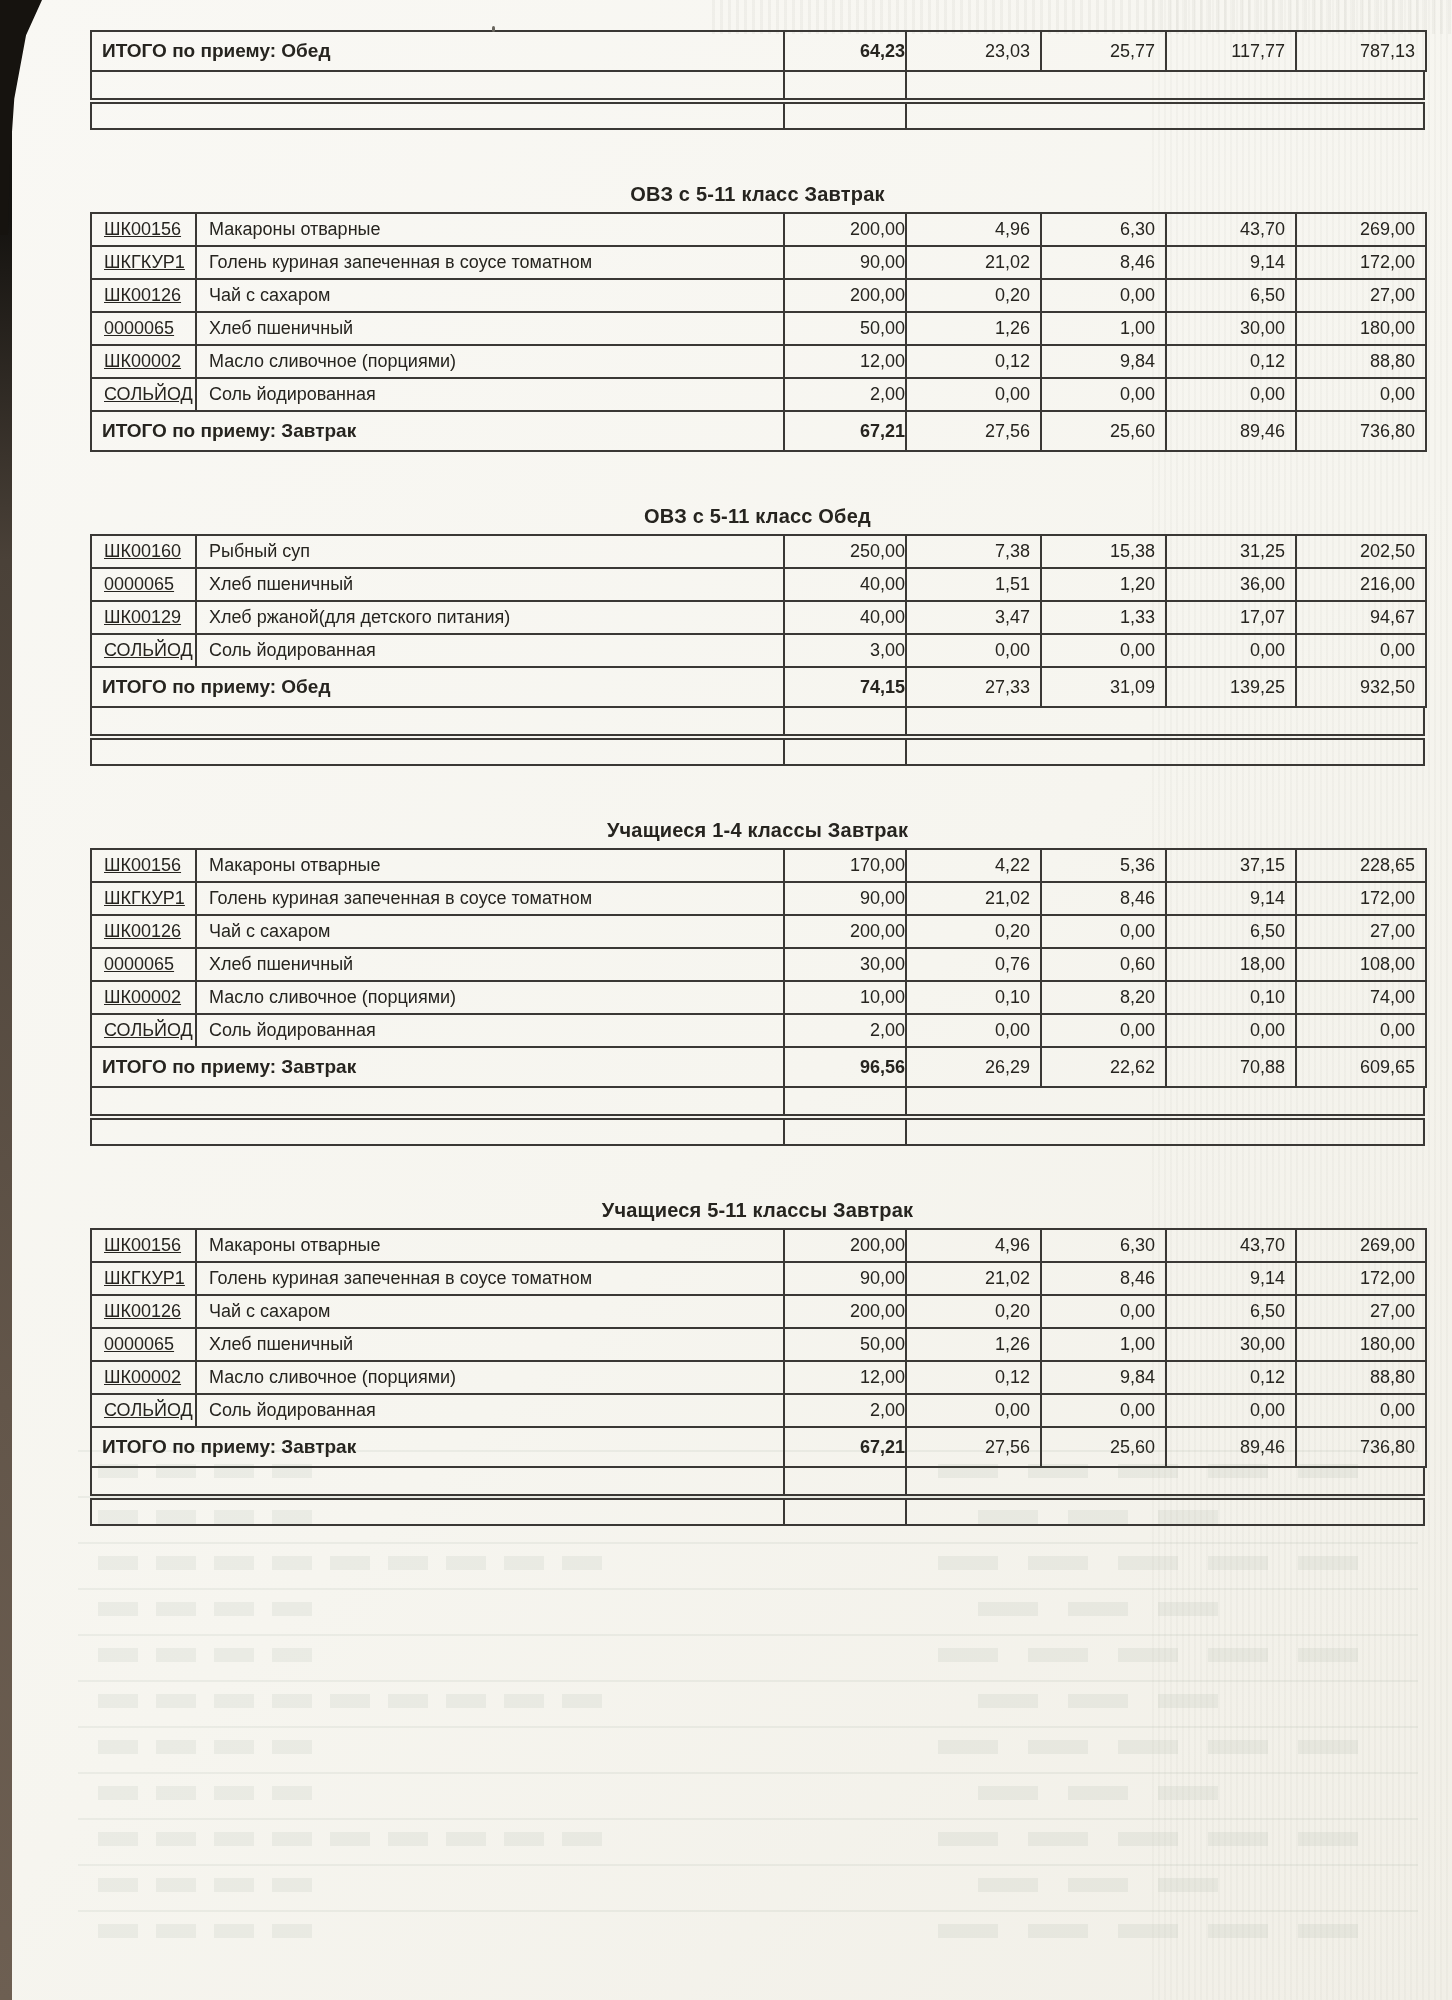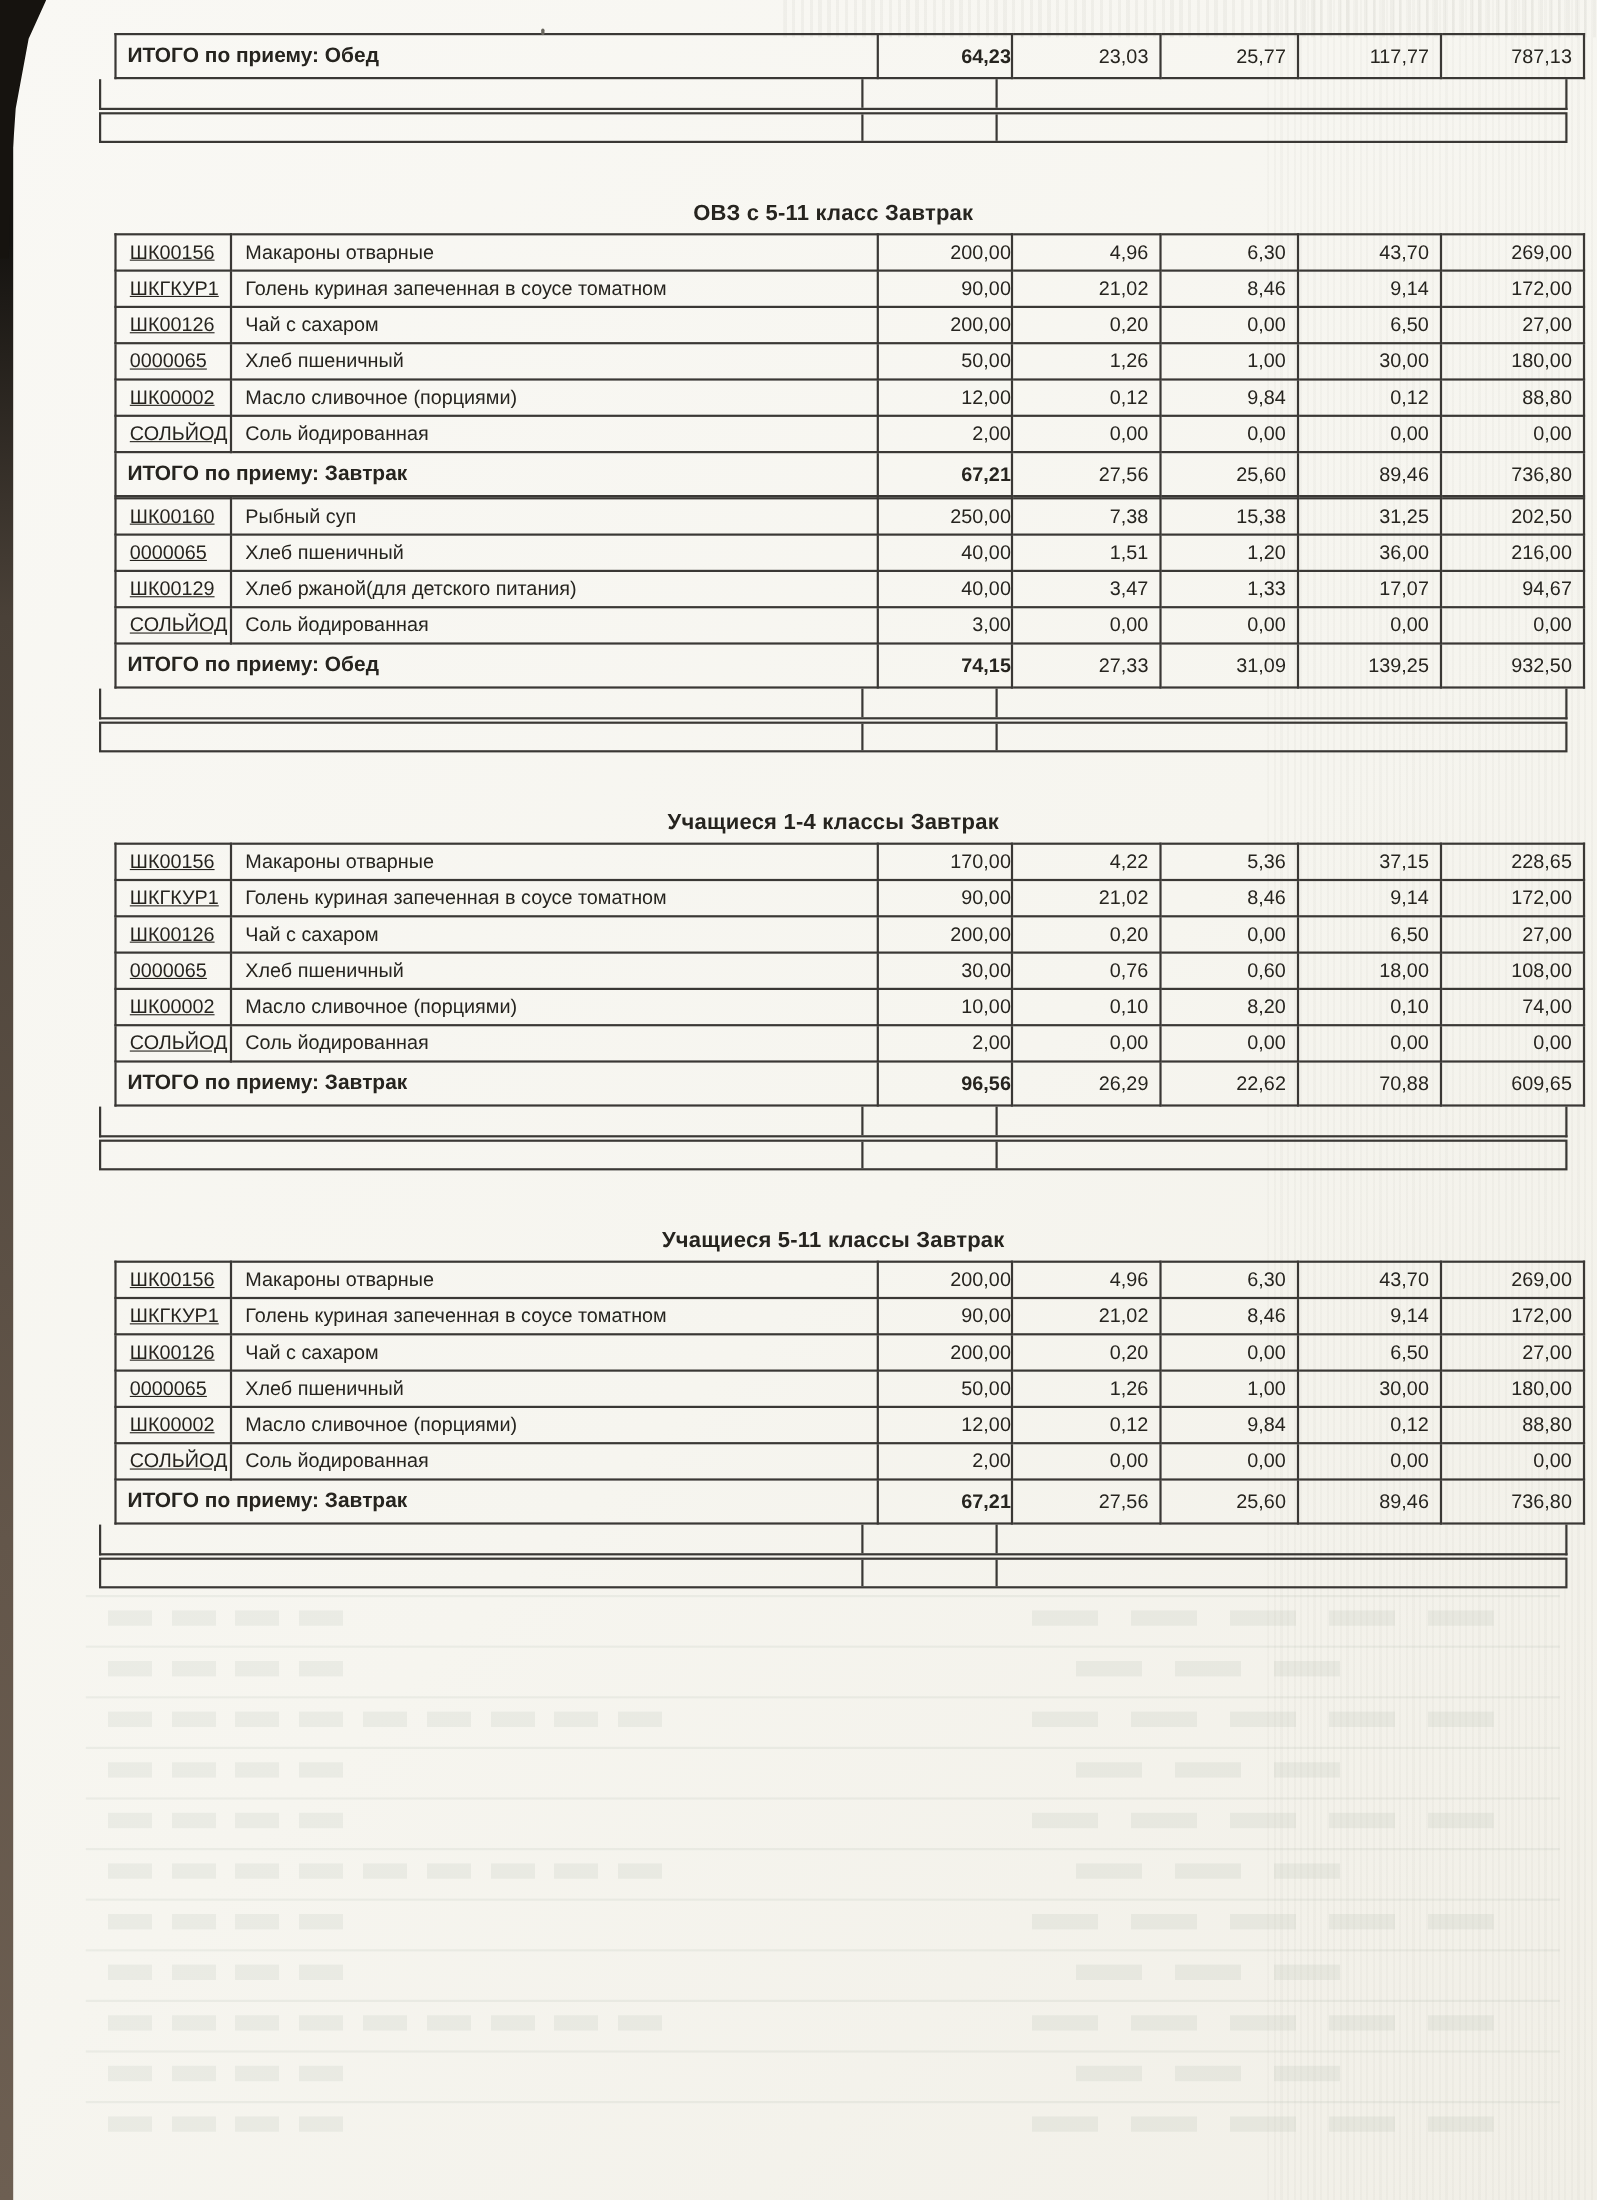--- a/index.html
+++ b/index.html
@@ -31,21 +31,21 @@
     background: repeating-linear-gradient(90deg, rgba(105,105,92,0.07) 0 2px, transparent 2px 6px);
     opacity: .55; pointer-events: none;
   }
   .streaks-top {
     position: absolute; right: 0; top: 0; width: 740px; height: 34px;
     background: repeating-linear-gradient(90deg, rgba(110,110,96,0.12) 0 3px, transparent 3px 8px);
     opacity: .5; pointer-events: none;
   }
   
   .content { position: absolute; left: 90px; top: 30px; width: 1335px; }
-  table.grid { border-collapse: collapse; table-layout: fixed; width: 1335px; margin-left: 14px; }
+  table.grid { border-collapse: collapse; table-layout: fixed; width: 1335px; }
   table.grid td {
     border: 2px solid #3a3835;
     font-size: 18px; height: 33px;
     overflow: hidden; white-space: nowrap;
   }
   .lead td, tr.total-row td { height: 40px; }
   td.code { padding-left: 12px; text-decoration: underline; }
   td.name { padding-left: 12px; }
   td.qty  { text-align: right; }
   td.num  { text-align: right; padding-right: 10px; }
@@ -202,20 +202,21 @@
           <td class="num">25,60</td>
           <td class="num">89,46</td>
           <td class="num">736,80</td>
         </tr>
       </tbody>
     </table>
 
   </section>
 
   <section>
+    <div class="sec-title">ОВЗ с 5-11 класс Обед</div>
     <table class="grid">
       <colgroup>
         <col style="width:105px">
             <col style="width:588px">
             <col style="width:122px">
         <col style="width:135px">
             <col style="width:125px">
             <col style="width:130px">
             <col style="width:130px">
       </colgroup>

